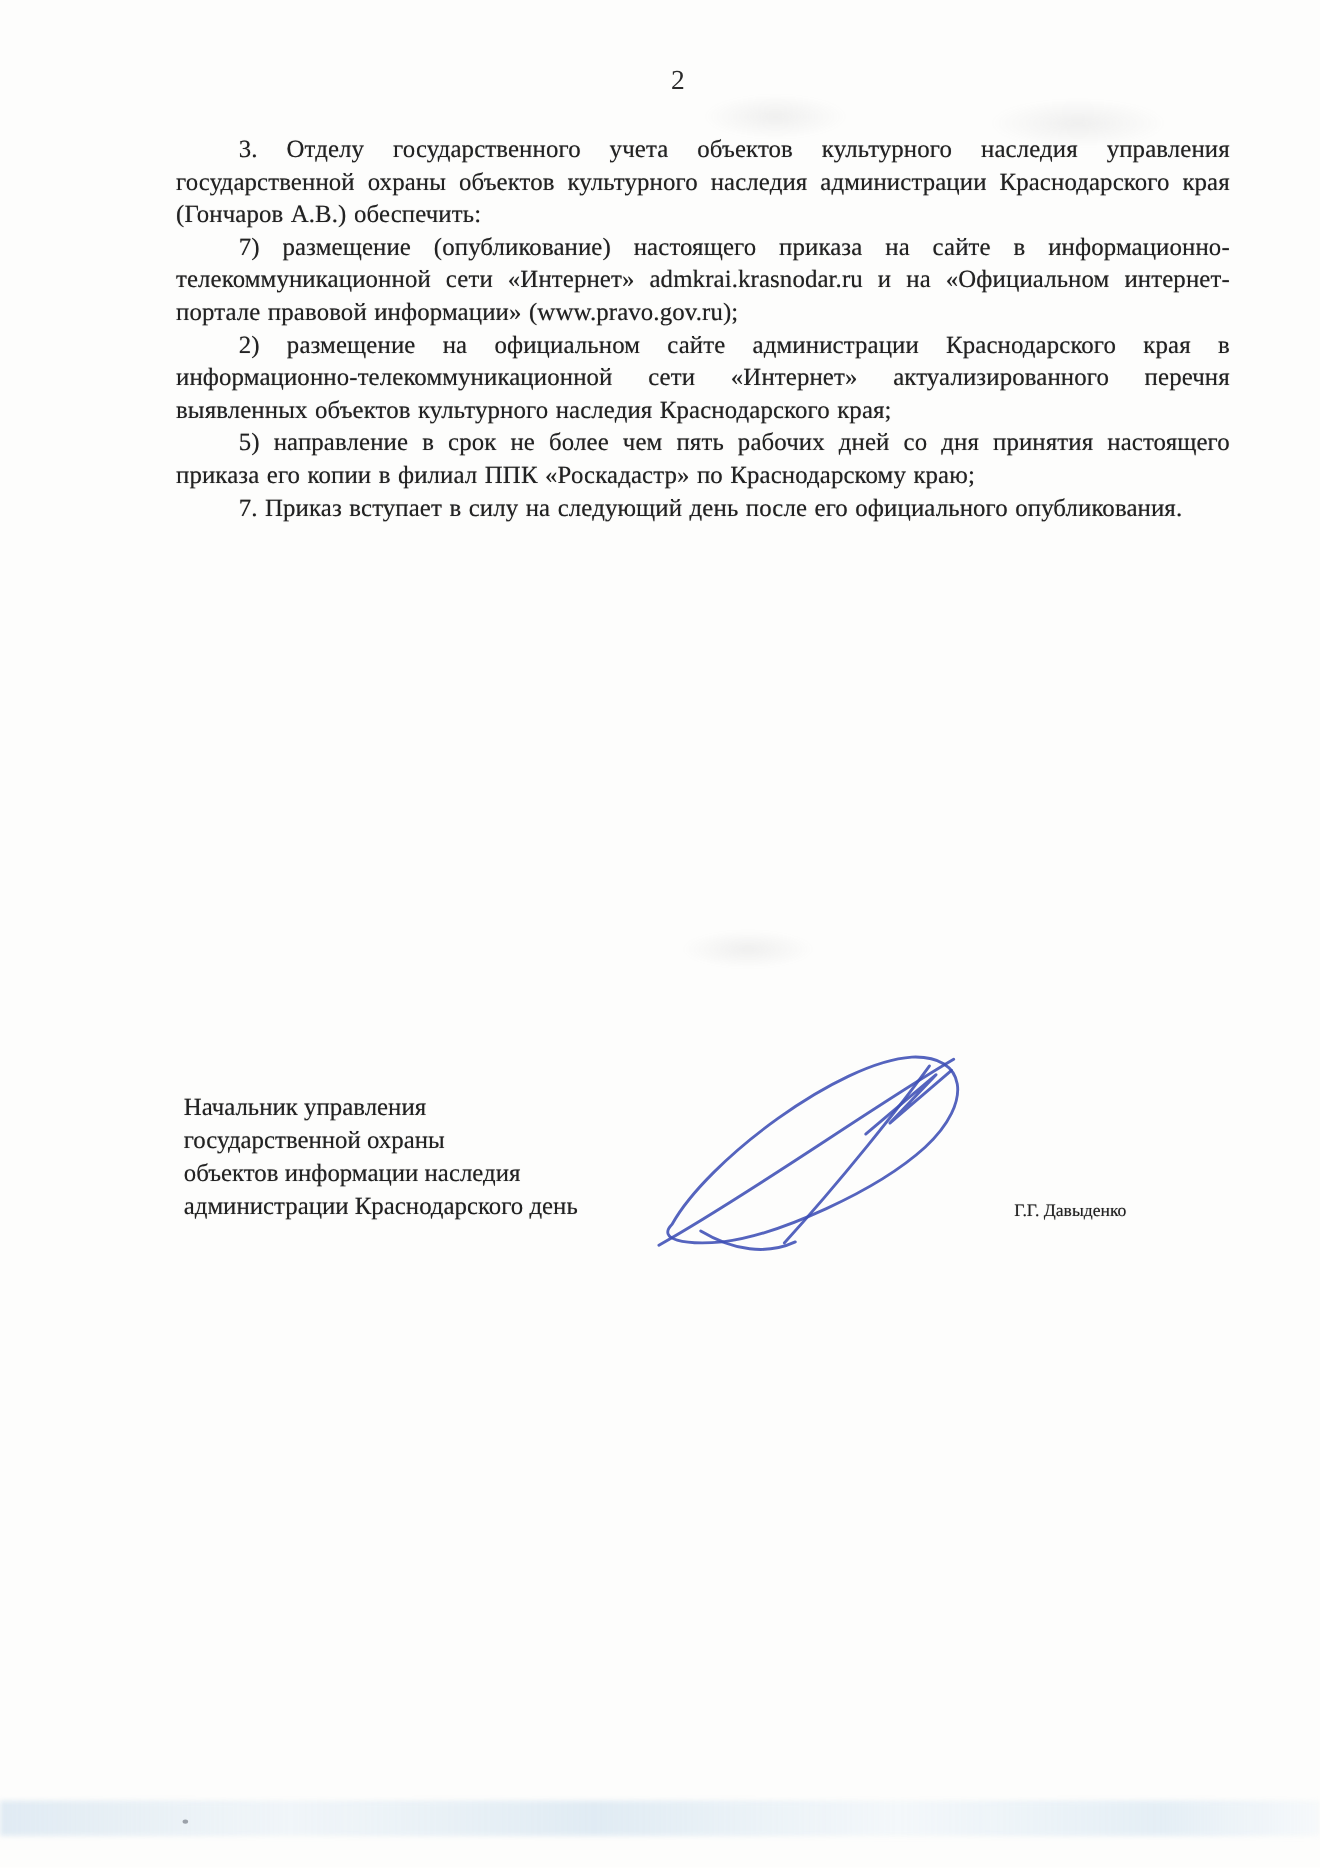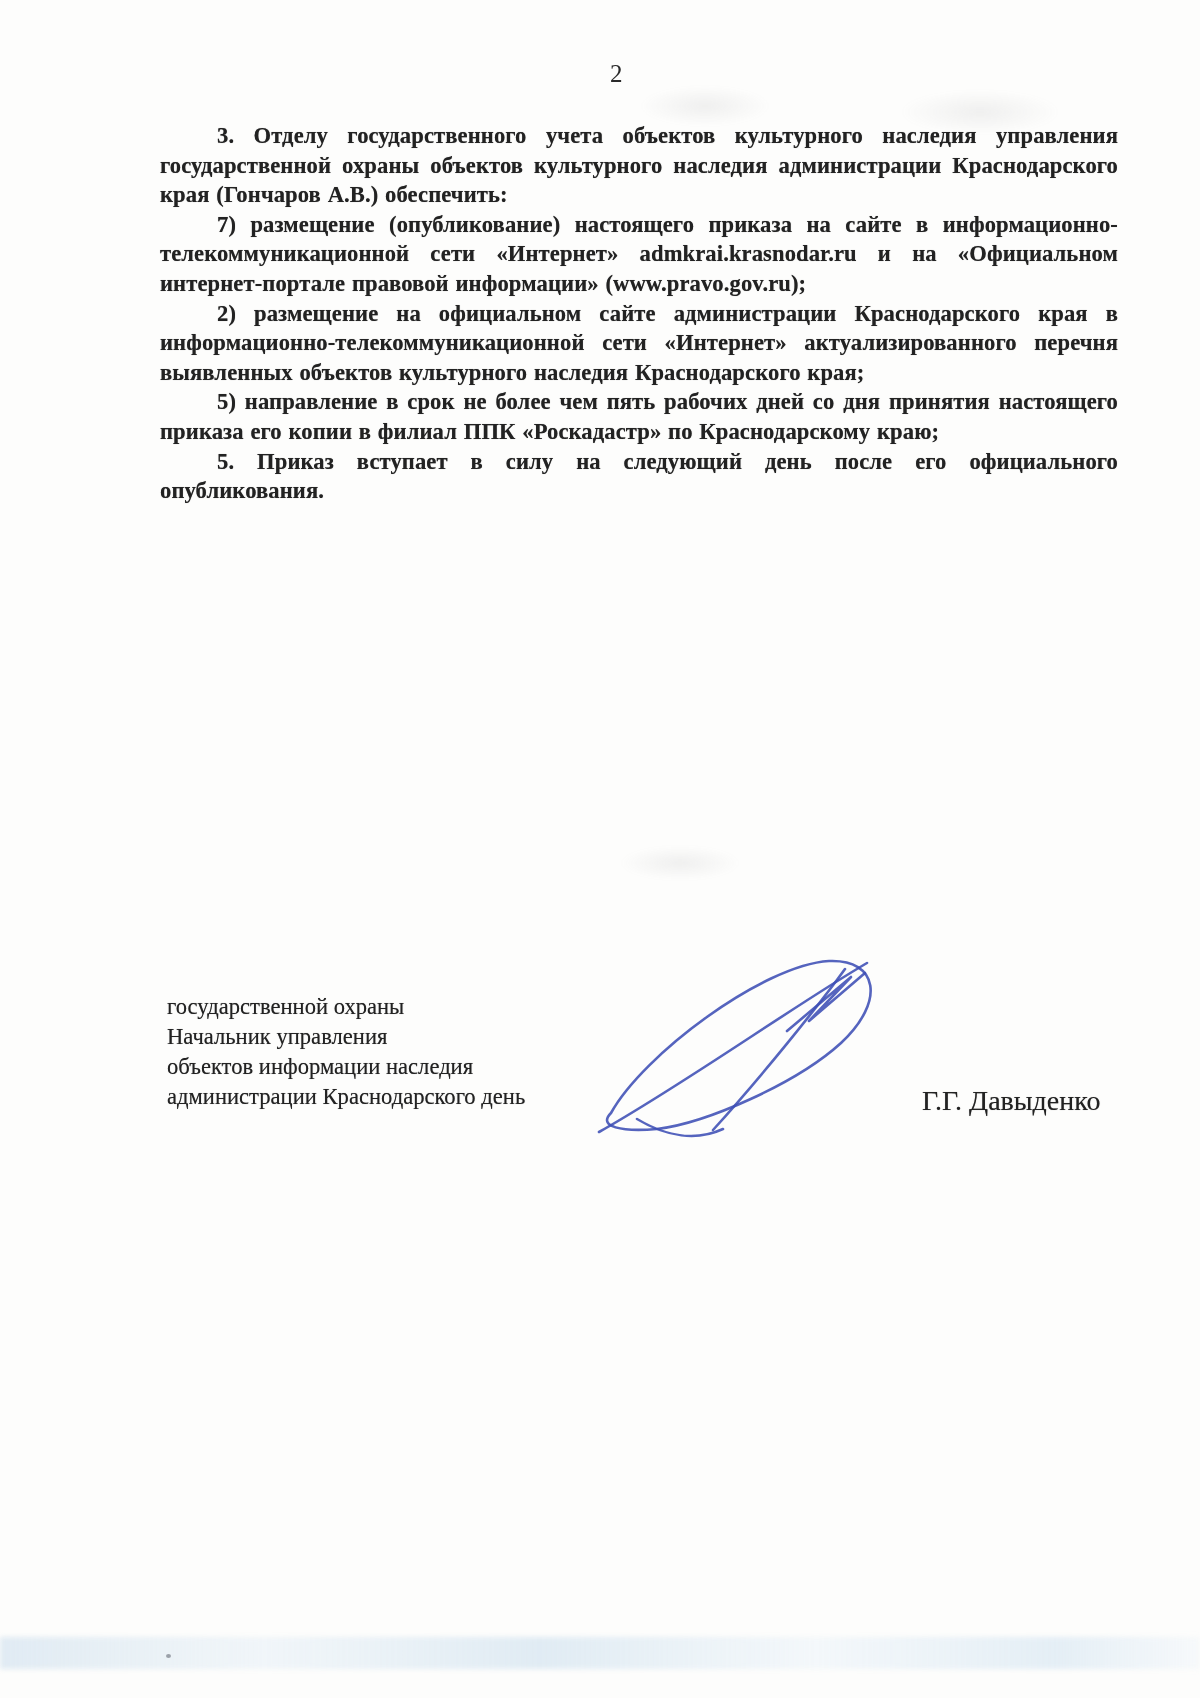--- a/index.html
+++ b/index.html
@@ -29,39 +29,38 @@
     position:absolute;
     left:160px;top:121px;
     width:958px;
     font-size:22.6px;
     line-height:29.6px;
     text-align:justify;
     letter-spacing:0.1px;
     word-spacing:1px;
     text-shadow:0 0 0.7px rgba(20,20,20,0.55);
     filter:blur(0.22px);
-    font-weight:bold;
   }
   .doc-body p{
     margin:0;
     text-indent:57px;
   }
   .signature-block{
     position:absolute;
     left:167px;top:992px;
     width:480px;
     font-size:22.6px;
     line-height:30px;
     text-shadow:0 0 0.7px rgba(20,20,20,0.5);
     filter:blur(0.22px);
   }
   .signatory-name{
     position:absolute;
     left:922px;top:1086px;
-    font-size:28px;
+    font-size:16px;
     line-height:30px;
     text-shadow:0 0 0.7px rgba(20,20,20,0.5);
     filter:blur(0.22px);
   }
   .signature-svg{
     position:absolute;
     left:595px;top:933px;
     width:300px;height:205px;
   }
   .signature-svg path{
@@ -109,26 +108,26 @@
 
 <div class="page">
 
   <div class="page-number">2</div>
 
   <div class="doc-body">
     <p>3. Отделу государственного учета объектов культурного наследия управления государственной охраны объектов культурного наследия администрации Краснодарского края (Гончаров А.В.) обеспечить:</p>
     <p>7) размещение (опубликование) настоящего приказа на сайте в информационно-телекоммуникационной сети «Интернет» admkrai.krasnodar.ru и на «Официальном интернет-портале правовой информации» (www.pravo.gov.ru);</p>
     <p>2) размещение на официальном сайте администрации Краснодарского края в информационно-телекоммуникационной сети «Интернет» актуализированного перечня выявленных объектов культурного наследия Краснодарского края;</p>
     <p>5) направление в срок не более чем пять рабочих дней со дня принятия настоящего приказа его копии в филиал ППК «Роскадастр» по Краснодарскому краю;</p>
-    <p>5. Приказ вступает в силу на следующий день после его официального опубликования.</p>
+    <p>7. Приказ вступает в силу на следующий день после его официального опубликования.</p>
   </div>
 
   <div class="signature-block">
+    <div>Начальник управления</div>
     <div>государственной охраны</div>
-    <div>Начальник управления</div>
     <div>объектов информации наследия</div>
     <div>администрации Краснодарского день</div>
   </div>
 
   <svg class="signature-svg" viewBox="0 0 300 205" xmlns="http://www.w3.org/2000/svg" aria-hidden="true">
     <path d="M 16 180 C 48 122, 168 32, 234 28 C 283 26, 291 68, 246 110 C 202 150, 112 190, 62 196 C 27 199, 2 194, 16 180"></path>
     <path d="M 4 199 C 88 152, 200 72, 272 30"></path>
     <path d="M 118 197 C 168 142, 224 72, 250 36"></path>
     <path d="M 192 98 L 256 44 L 214 88 L 270 40"></path>
     <path d="M 42 186 C 72 204, 102 208, 128 196"></path>

